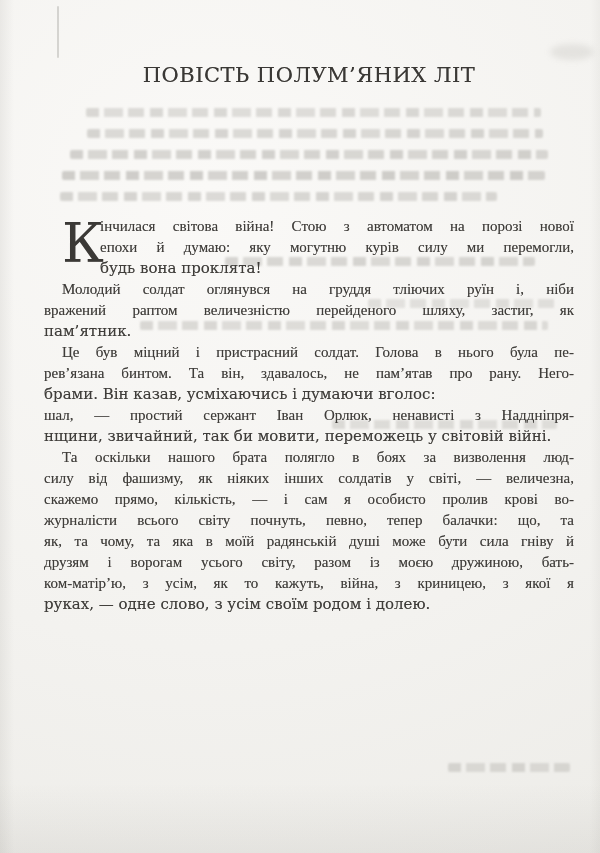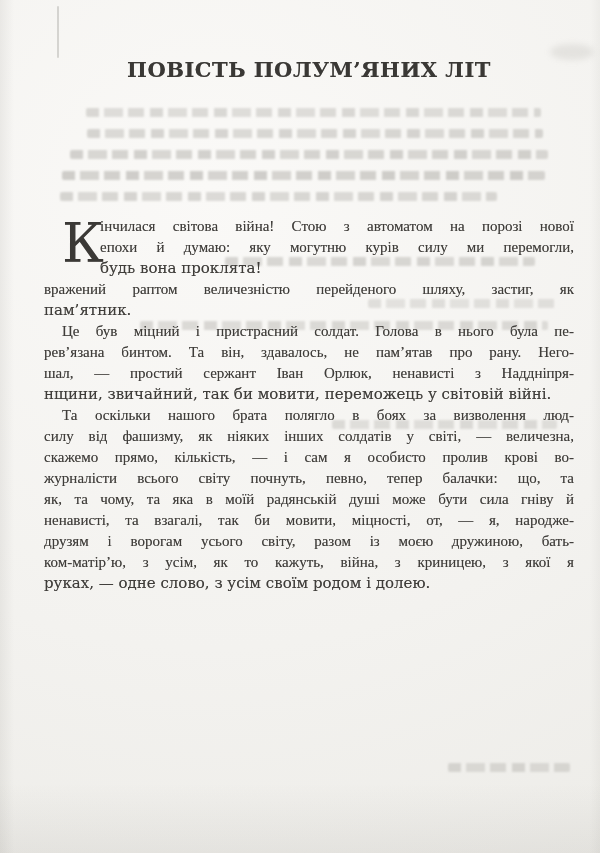--- a/index.html
+++ b/index.html
@@ -7,22 +7,22 @@
     width:600px;height:853px;position:relative;overflow:hidden;
     font-family:"DejaVu Serif","Liberation Serif",serif;
     color:#3f3d3a;
     background:
       linear-gradient(90deg, rgba(118,115,108,.10), rgba(118,115,108,0) 14px),
       linear-gradient(270deg, rgba(118,115,108,.06), rgba(118,115,108,0) 10px),
       linear-gradient(0deg, rgba(118,115,108,.09), rgba(118,115,108,0) 70px),
       radial-gradient(140% 90% at 35% 22%, #faf9f7 0%, #f3f2ef 60%, #edece8 100%);
   }
   .chapter-title{
-    position:absolute;top:57px;left:44px;width:530px;
-    text-align:center;font-size:21px;font-weight:700;letter-spacing:.5px;
+    position:absolute;top:63px;left:44px;width:530px;
+    text-align:center;font-size:21px;font-weight:400;letter-spacing:.5px;
     color:#3a3835;text-shadow:0 0 .4px rgba(58,56,53,.55);
   }
   .textblock{
     position:absolute;left:44px;top:216px;width:530px;
     font-size:15px;line-height:21px;
     text-shadow:0 0 .4px rgba(63,61,58,.5);
   }
   .para{margin:0;}
   .p1{margin-left:18px;}
   .line{text-align:justify;text-align-last:justify;font-family:Liberation Serif, serif;}
@@ -73,39 +73,40 @@
 <div class="textblock">
 
   <div class="para p1">
     <span class="dropcap">К</span>
     <div class="line">інчилася світова війна! Стою з автоматом на порозі нової</div>
     <div class="line">епохи й думаю: яку могутню курів силу ми перемогли,</div>
     <div class="last">будь вона проклята!</div>
   </div>
 
   <div class="para">
+    <div class="line first-line">Молодий солдат оглянувся на груддя тліючих руїн і, ніби</div>
     <div class="line">вражений раптом величезністю перейденого шляху, застиг, як</div>
     <div class="last">пам’ятник.</div>
   </div>
 
   <div class="para">
     <div class="line first-line">Це був міцний і пристрасний солдат. Голова в нього була пе-</div>
     <div class="line">рев’язана бинтом. Та він, здавалось, не пам’ятав про рану. Него-</div>
+    <div class="last">брами. Він казав, усміхаючись і думаючи вголос:</div>
   </div>
 
   <div class="para">
     <div class="line">шал, — простий сержант Іван Орлюк, ненависті з Наддніпря-</div>
     <div class="last">нщини, звичайний, так би мовити, переможець у світовій війні.</div>
   </div>
 
   <div class="para">
     <div class="line first-line">Та оскільки нашого брата полягло в боях за визволення люд-</div>
     <div class="line">силу від фашизму, як ніяких інших солдатів у світі, — величезна,</div>
     <div class="line">скажемо прямо, кількість, — і сам я особисто пролив крові во-</div>
     <div class="line">журналісти всього світу почнуть, певно, тепер балачки: що, та</div>
     <div class="line">як, та чому, та яка в моїй радянській душі може бути сила гніву й</div>
-    <div class="line">ненависті, та взагалі, так би мовити, міцності, от, — я, народже-</div>
     <div class="line">друзям і ворогам усього світу, разом із моєю дружиною, бать-</div>
     <div class="line">ком-матір’ю, з усім, як то кажуть, війна, з криницею, з якої я</div>
     <div class="last">руках, — одне слово, з усім своїм родом і долею.</div>
   </div>
 
 </div>
 
 </body></html>

